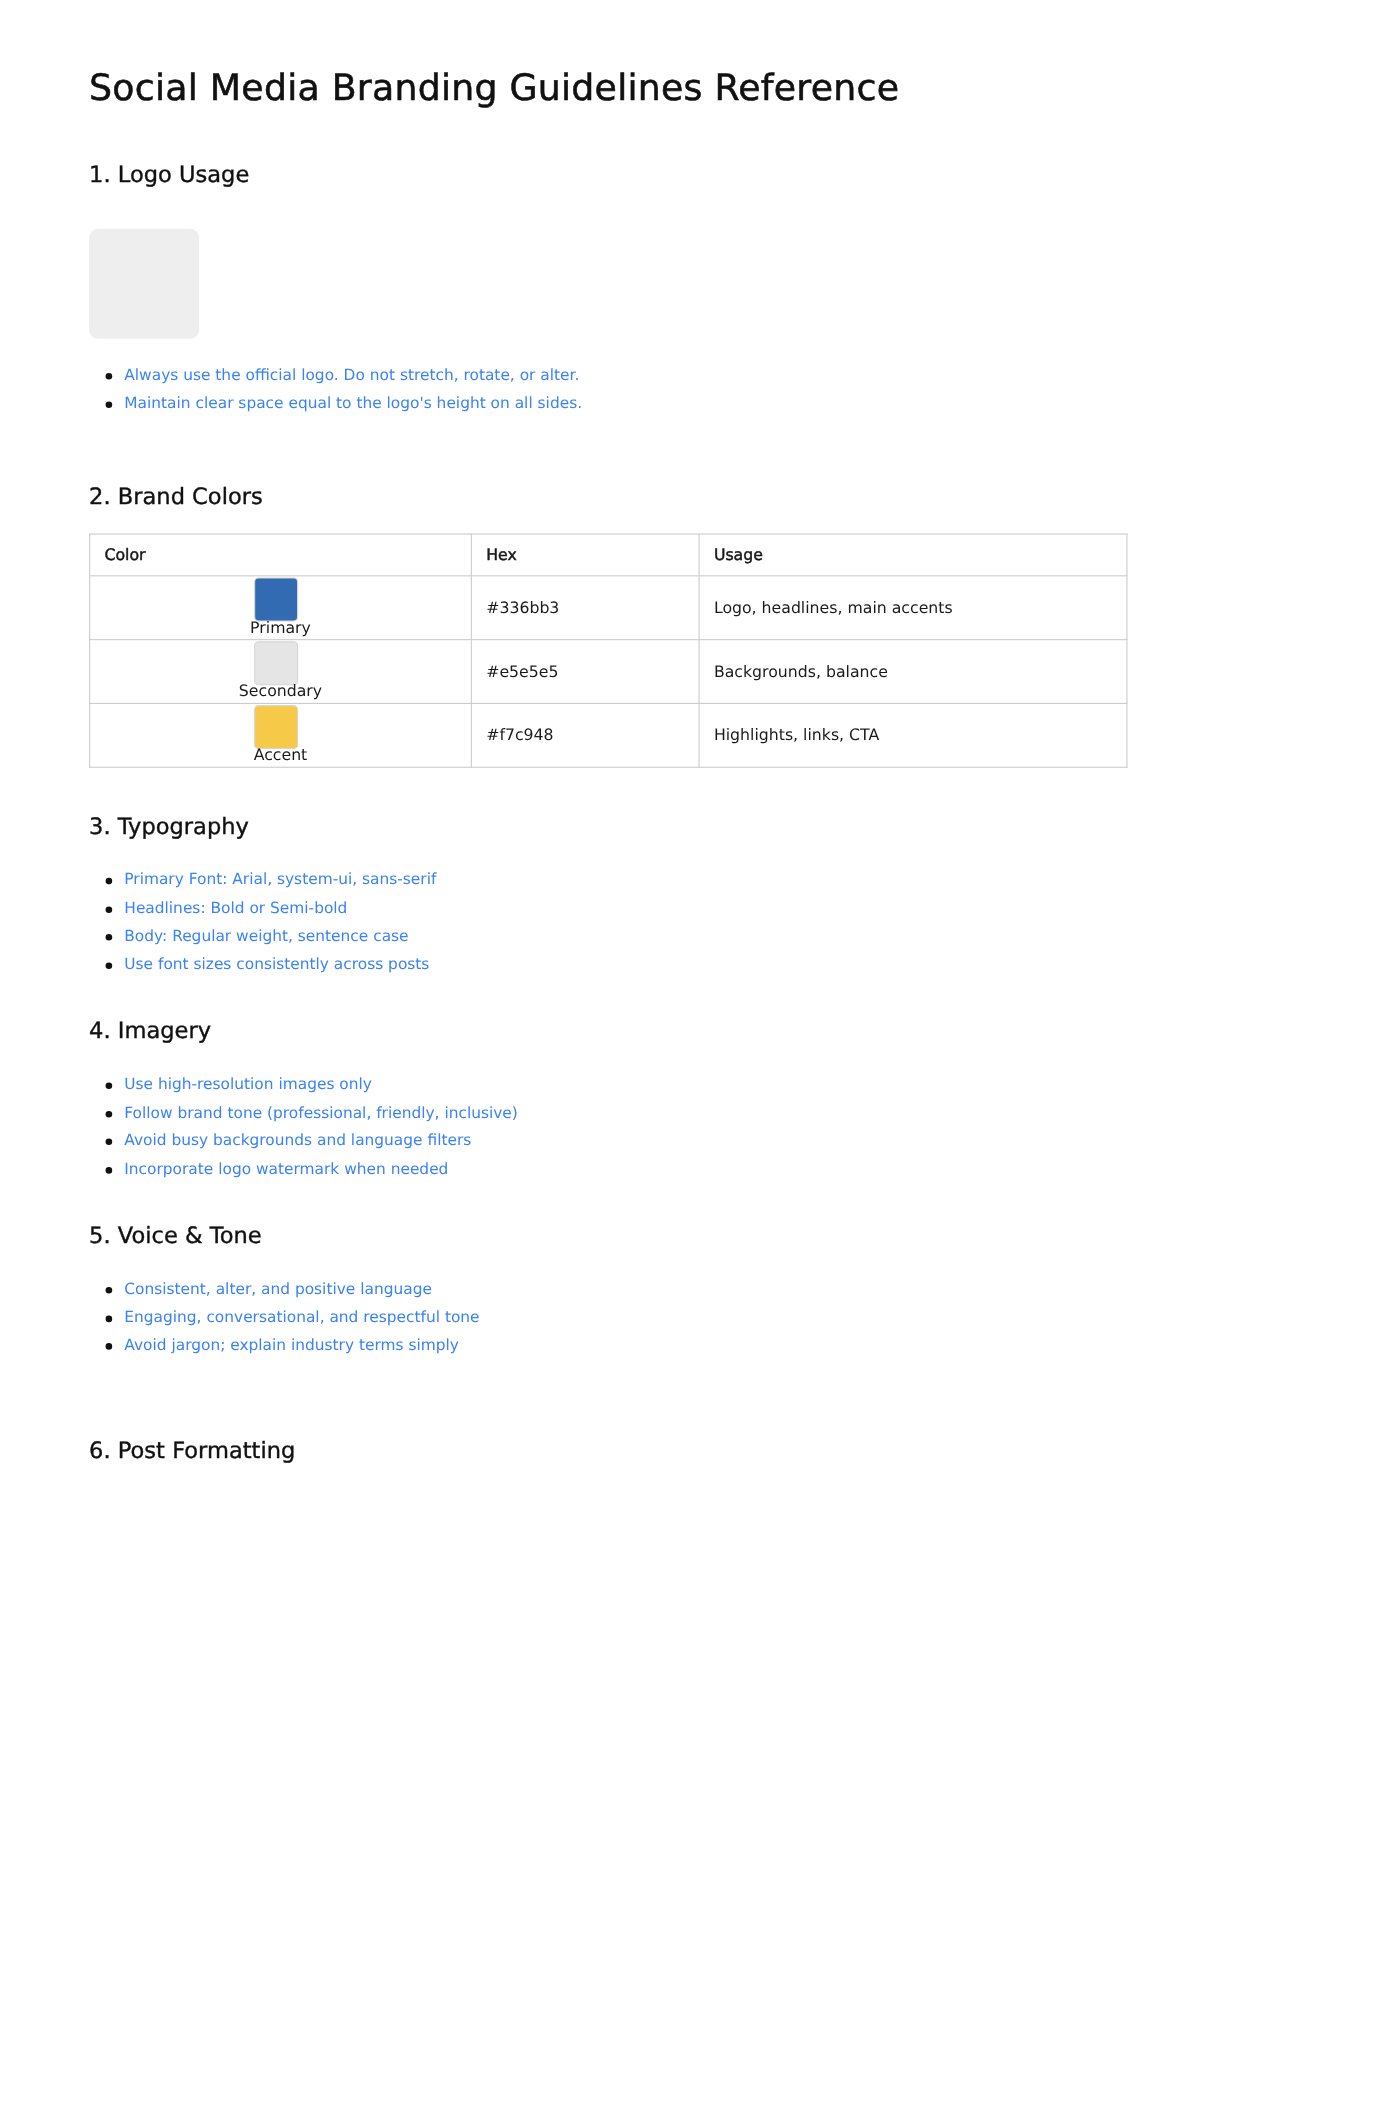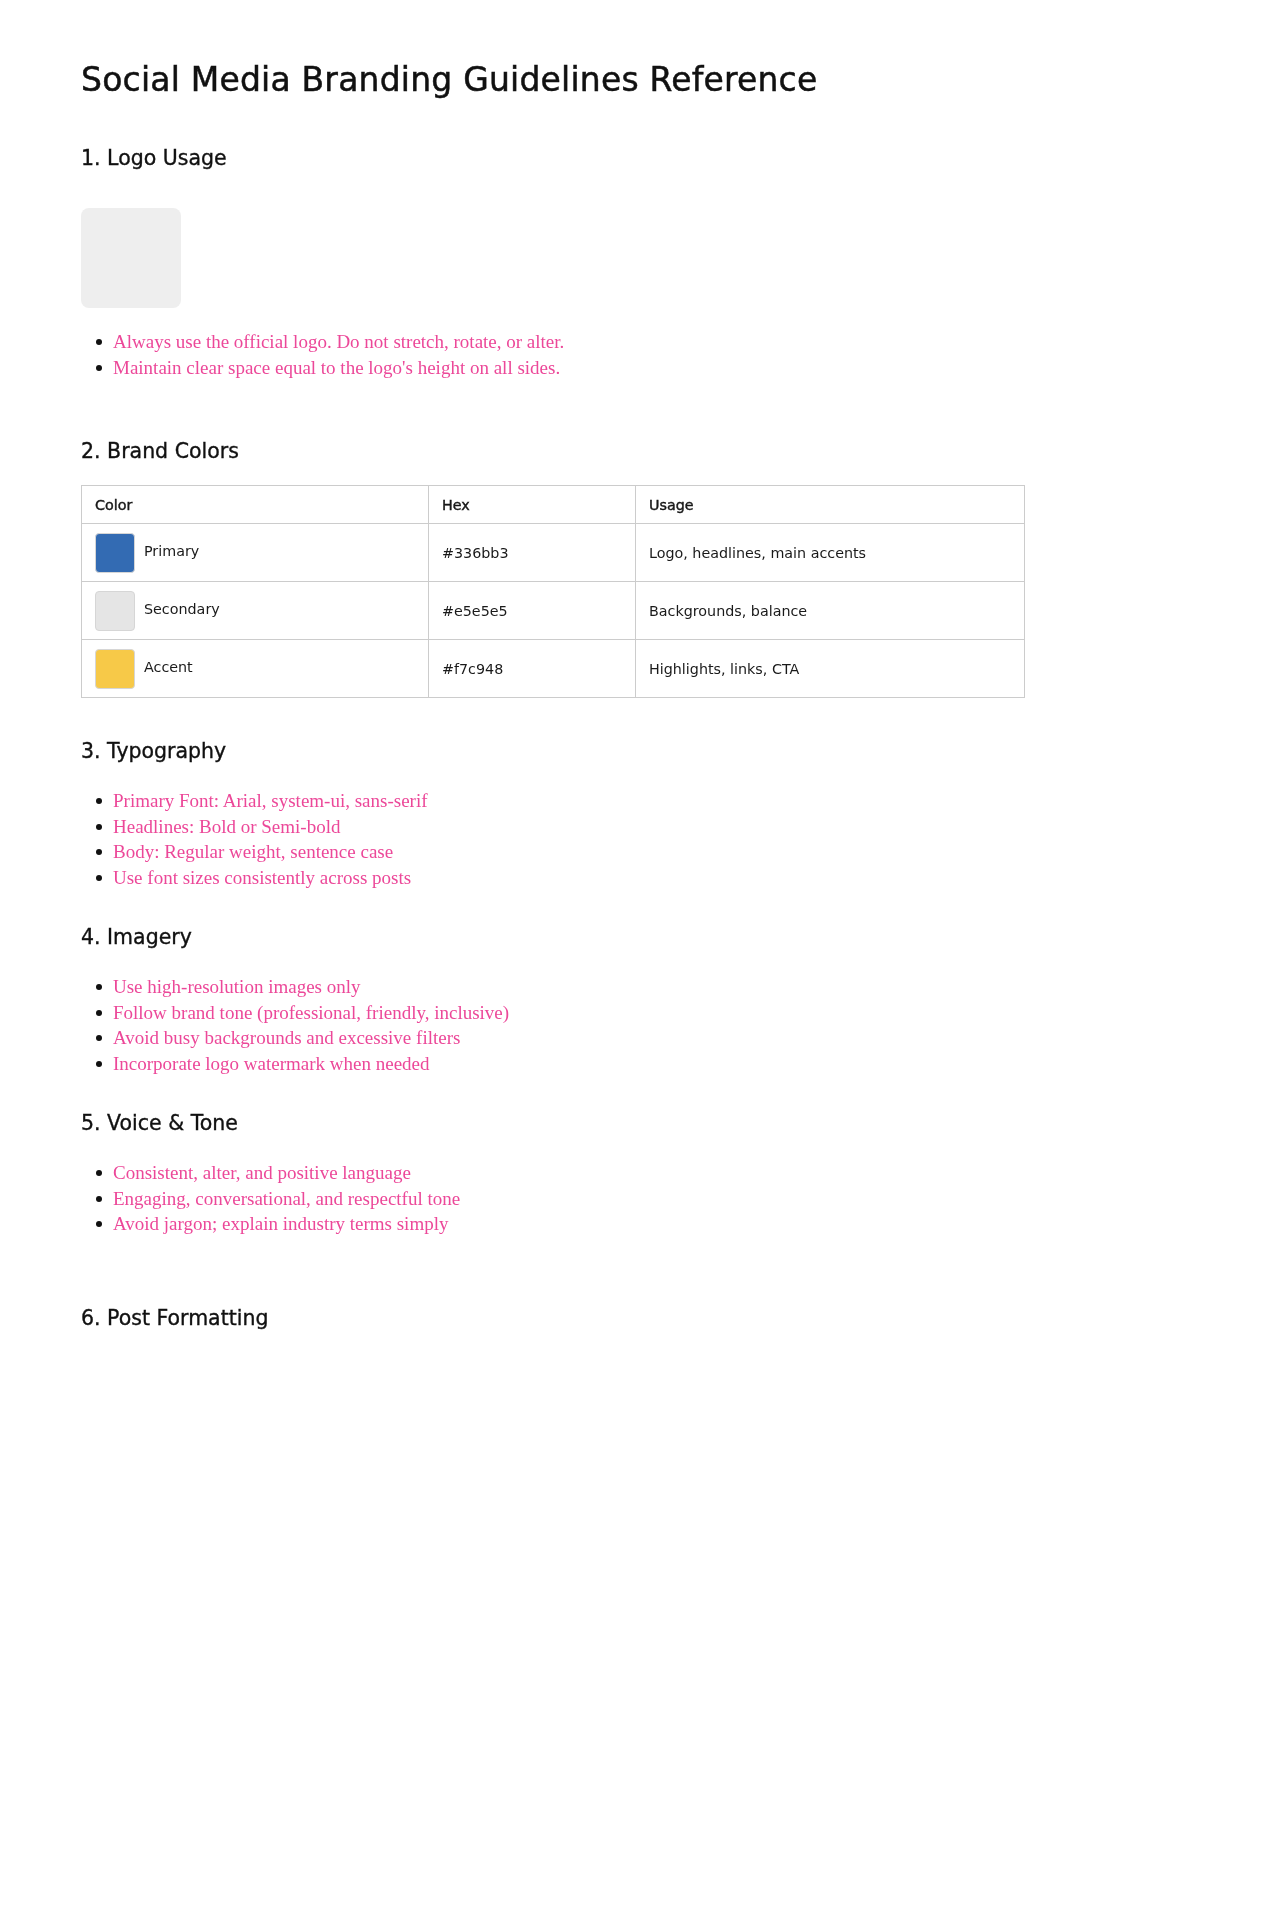--- a/index.html
+++ b/index.html
@@ -20,22 +20,22 @@
   h2 {
     position: absolute; left: 0; margin: 0;
     font-size: 20.5px; font-weight: normal; line-height: 28px;
     -webkit-text-stroke: 0.35px #111; white-space: nowrap;
   }
   ul.list {
     position: absolute; left: 0; margin: 0; padding: 0 0 0 32px;
     list-style: none;
   }
   ul.list li {
-    position: relative; font-size: 19px; line-height: 25.6px; height: 25.6px;
-    white-space: nowrap; color: #ec4899; font-family: Liberation Serif, serif;
+    position: relative; font-size: 14px; line-height: 25.6px; height: 25.6px;
+    white-space: nowrap; color: #3b82f6;
   }
   ul.list li::before {
     content: ""; position: absolute; left: -17px; top: 10px;
     width: 6px; height: 6px; border-radius: 50%; background: #111;
   }
   .logo-box {
     position: absolute; left: 0; top: 208px; width: 100px; height: 100px;
     background: #eeeeee; border-radius: 8px;
   }
   table.colors {
@@ -43,21 +43,21 @@
     border-collapse: collapse; font-size: 14.3px;
   }
   table.colors th, table.colors td {
     border: 1.5px solid #cccccc; text-align: left; padding: 0 13px;
     color: #1a1a1a;
   }
   table.colors th { height: 37px; font-weight: normal; -webkit-text-stroke: 0.4px #111; }
   table.colors td { height: 57px; }
   .col-color { width: 320px; }
   .col-hex { width: 180px; }
-  .swatch-cell { display: flex; align-items: center; }
+  .swatch-cell { display: flex; align-items: center; flex-direction: column; }
   .swatch {
     width: 40px; height: 40px; border-radius: 4px;
     border: 1px solid #d6d6d6; box-sizing: border-box; margin-right: 9px; flex: none;
   }
   .swatch-label { position: relative; top: -2px; }
 </style>
 </head>
 <body>
 
 <div class="page">
@@ -119,21 +119,21 @@
     <li>Primary Font: Arial, system-ui, sans-serif</li>
     <li>Headlines: Bold or Semi-bold</li>
     <li>Body: Regular weight, sentence case</li>
     <li>Use font sizes consistently across posts</li>
   </ul>
 
   <h2 style="top:923px">4. Imagery</h2>
   <ul class="list" style="top:974px">
     <li>Use high-resolution images only</li>
     <li>Follow brand tone (professional, friendly, inclusive)</li>
-    <li>Avoid busy backgrounds and excessive filters</li>
+    <li>Avoid busy backgrounds and language filters</li>
     <li>Incorporate logo watermark when needed</li>
   </ul>
 
   <h2 style="top:1109px">5. Voice &amp; Tone</h2>
   <ul class="list" style="top:1160px">
     <li>Consistent, alter, and positive language</li>
     <li>Engaging, conversational, and respectful tone</li>
     <li>Avoid jargon; explain industry terms simply</li>
   </ul>
 

